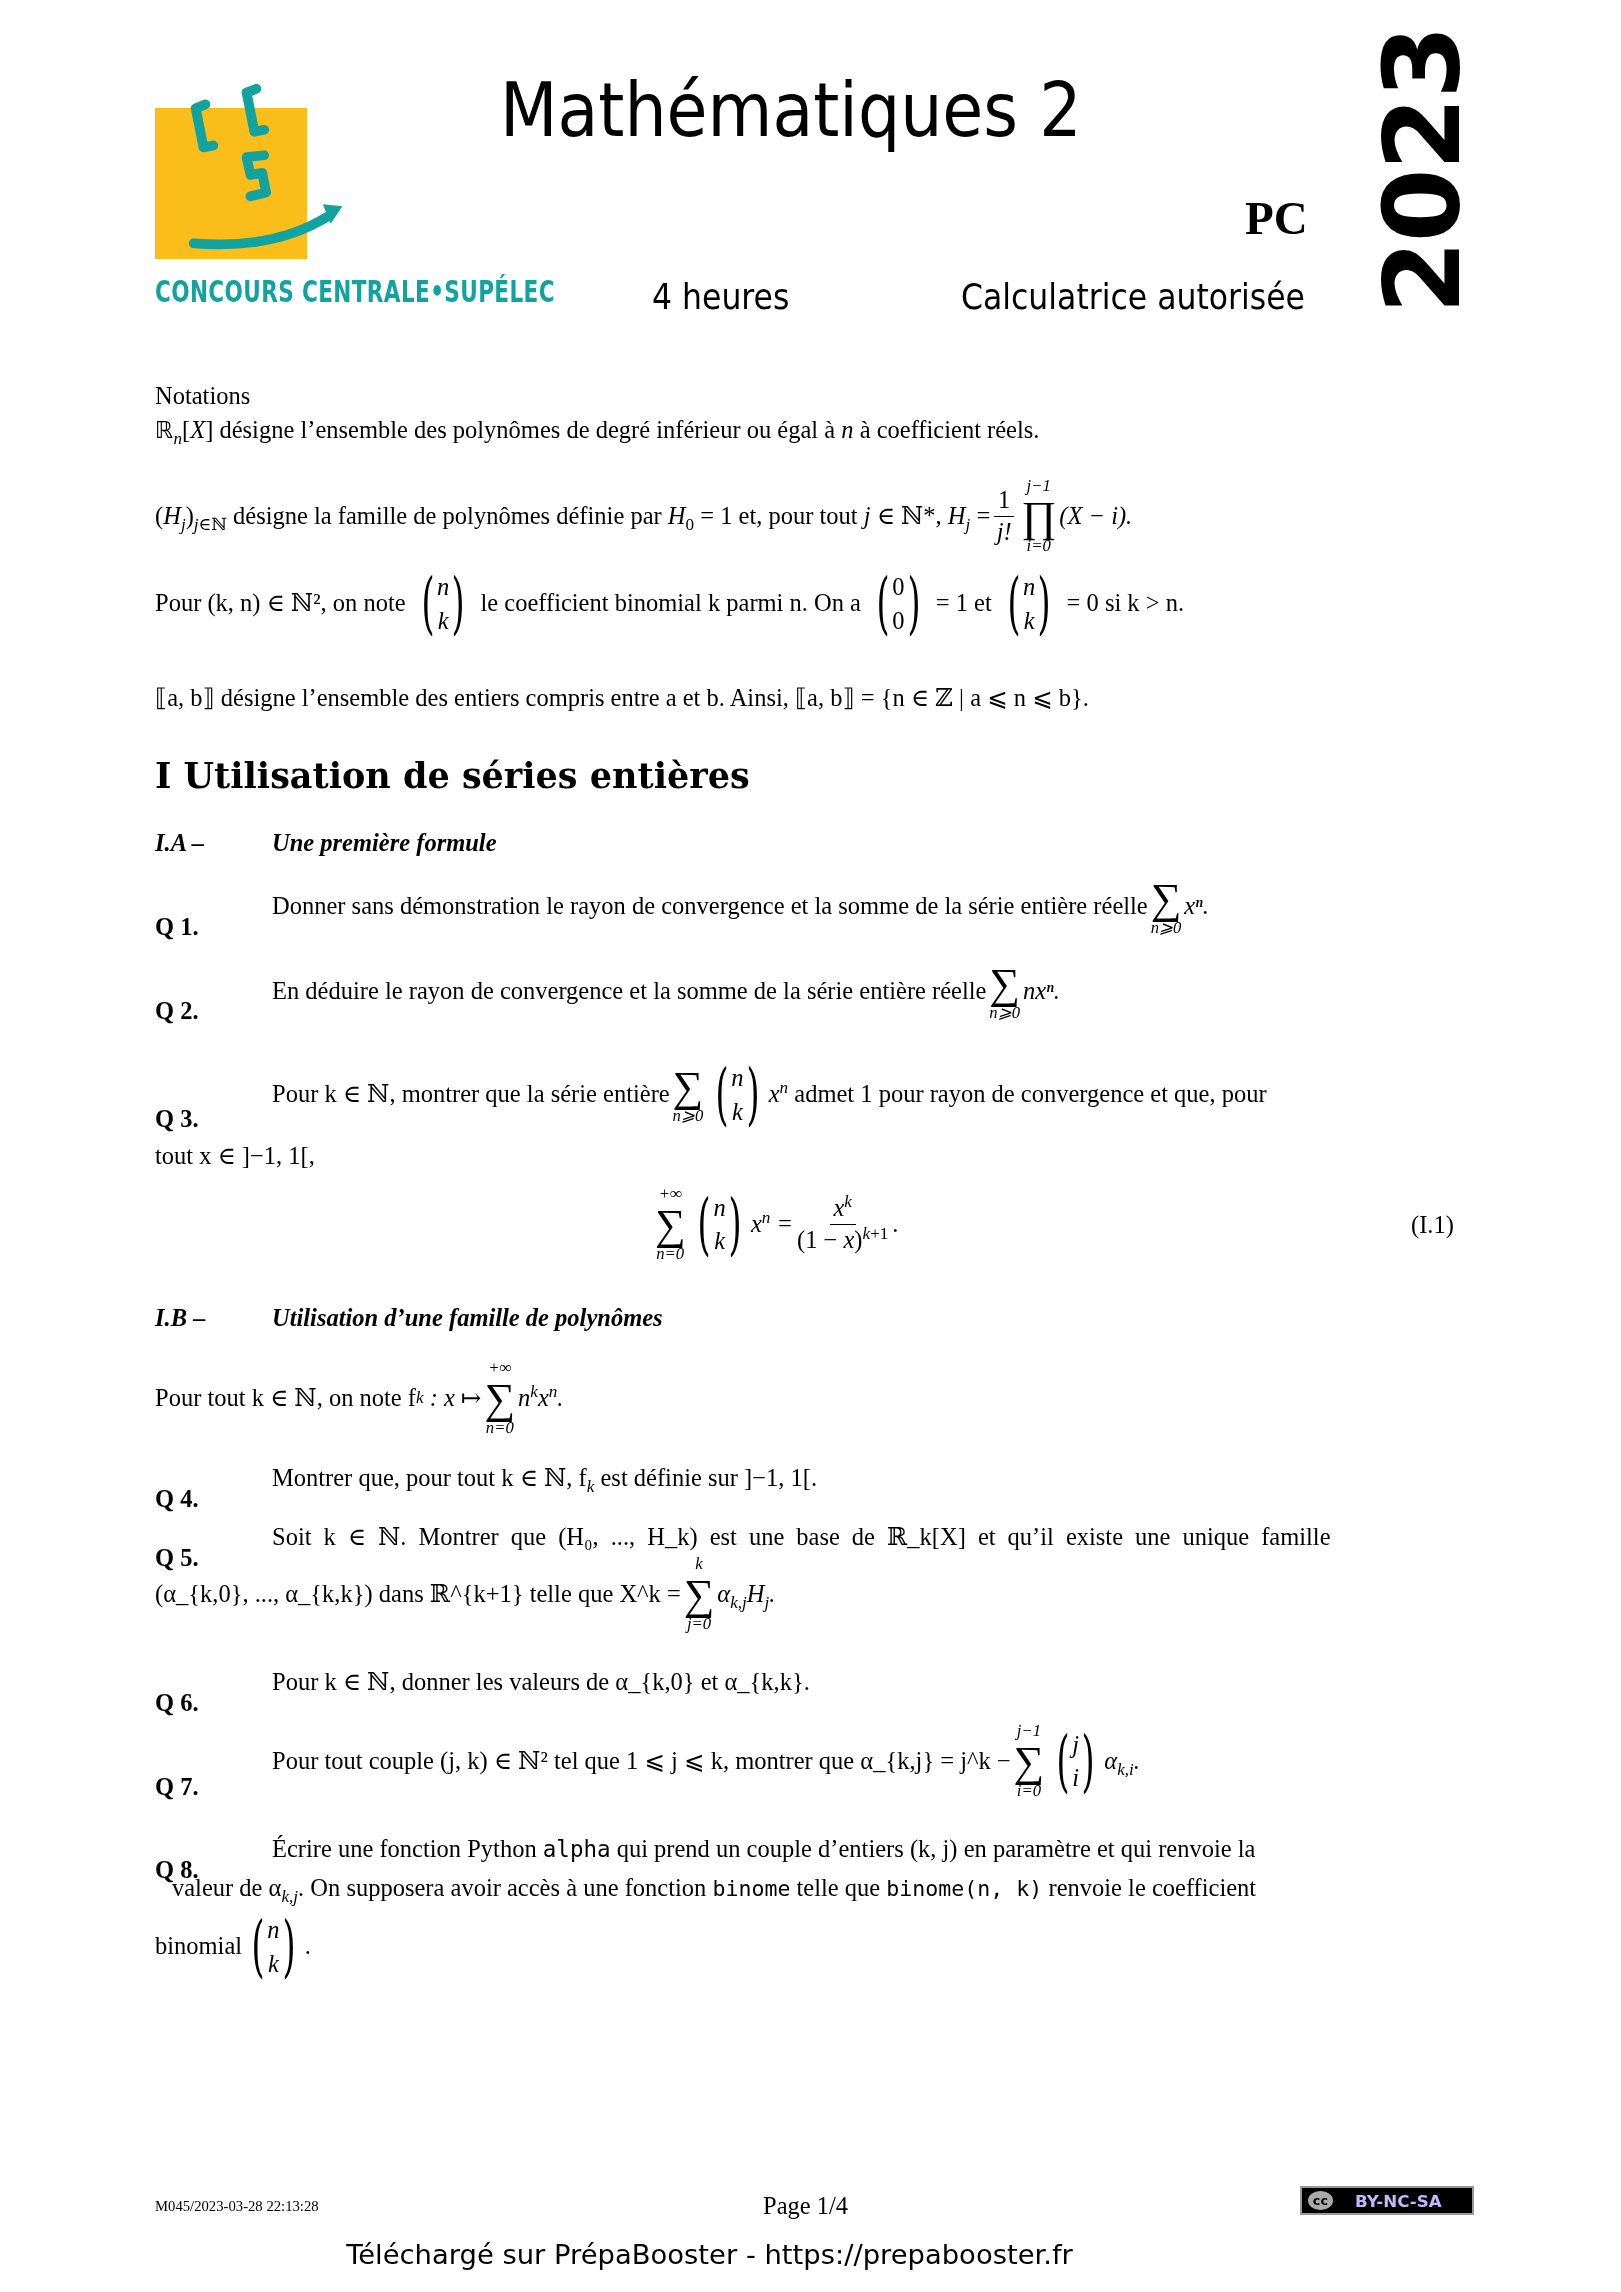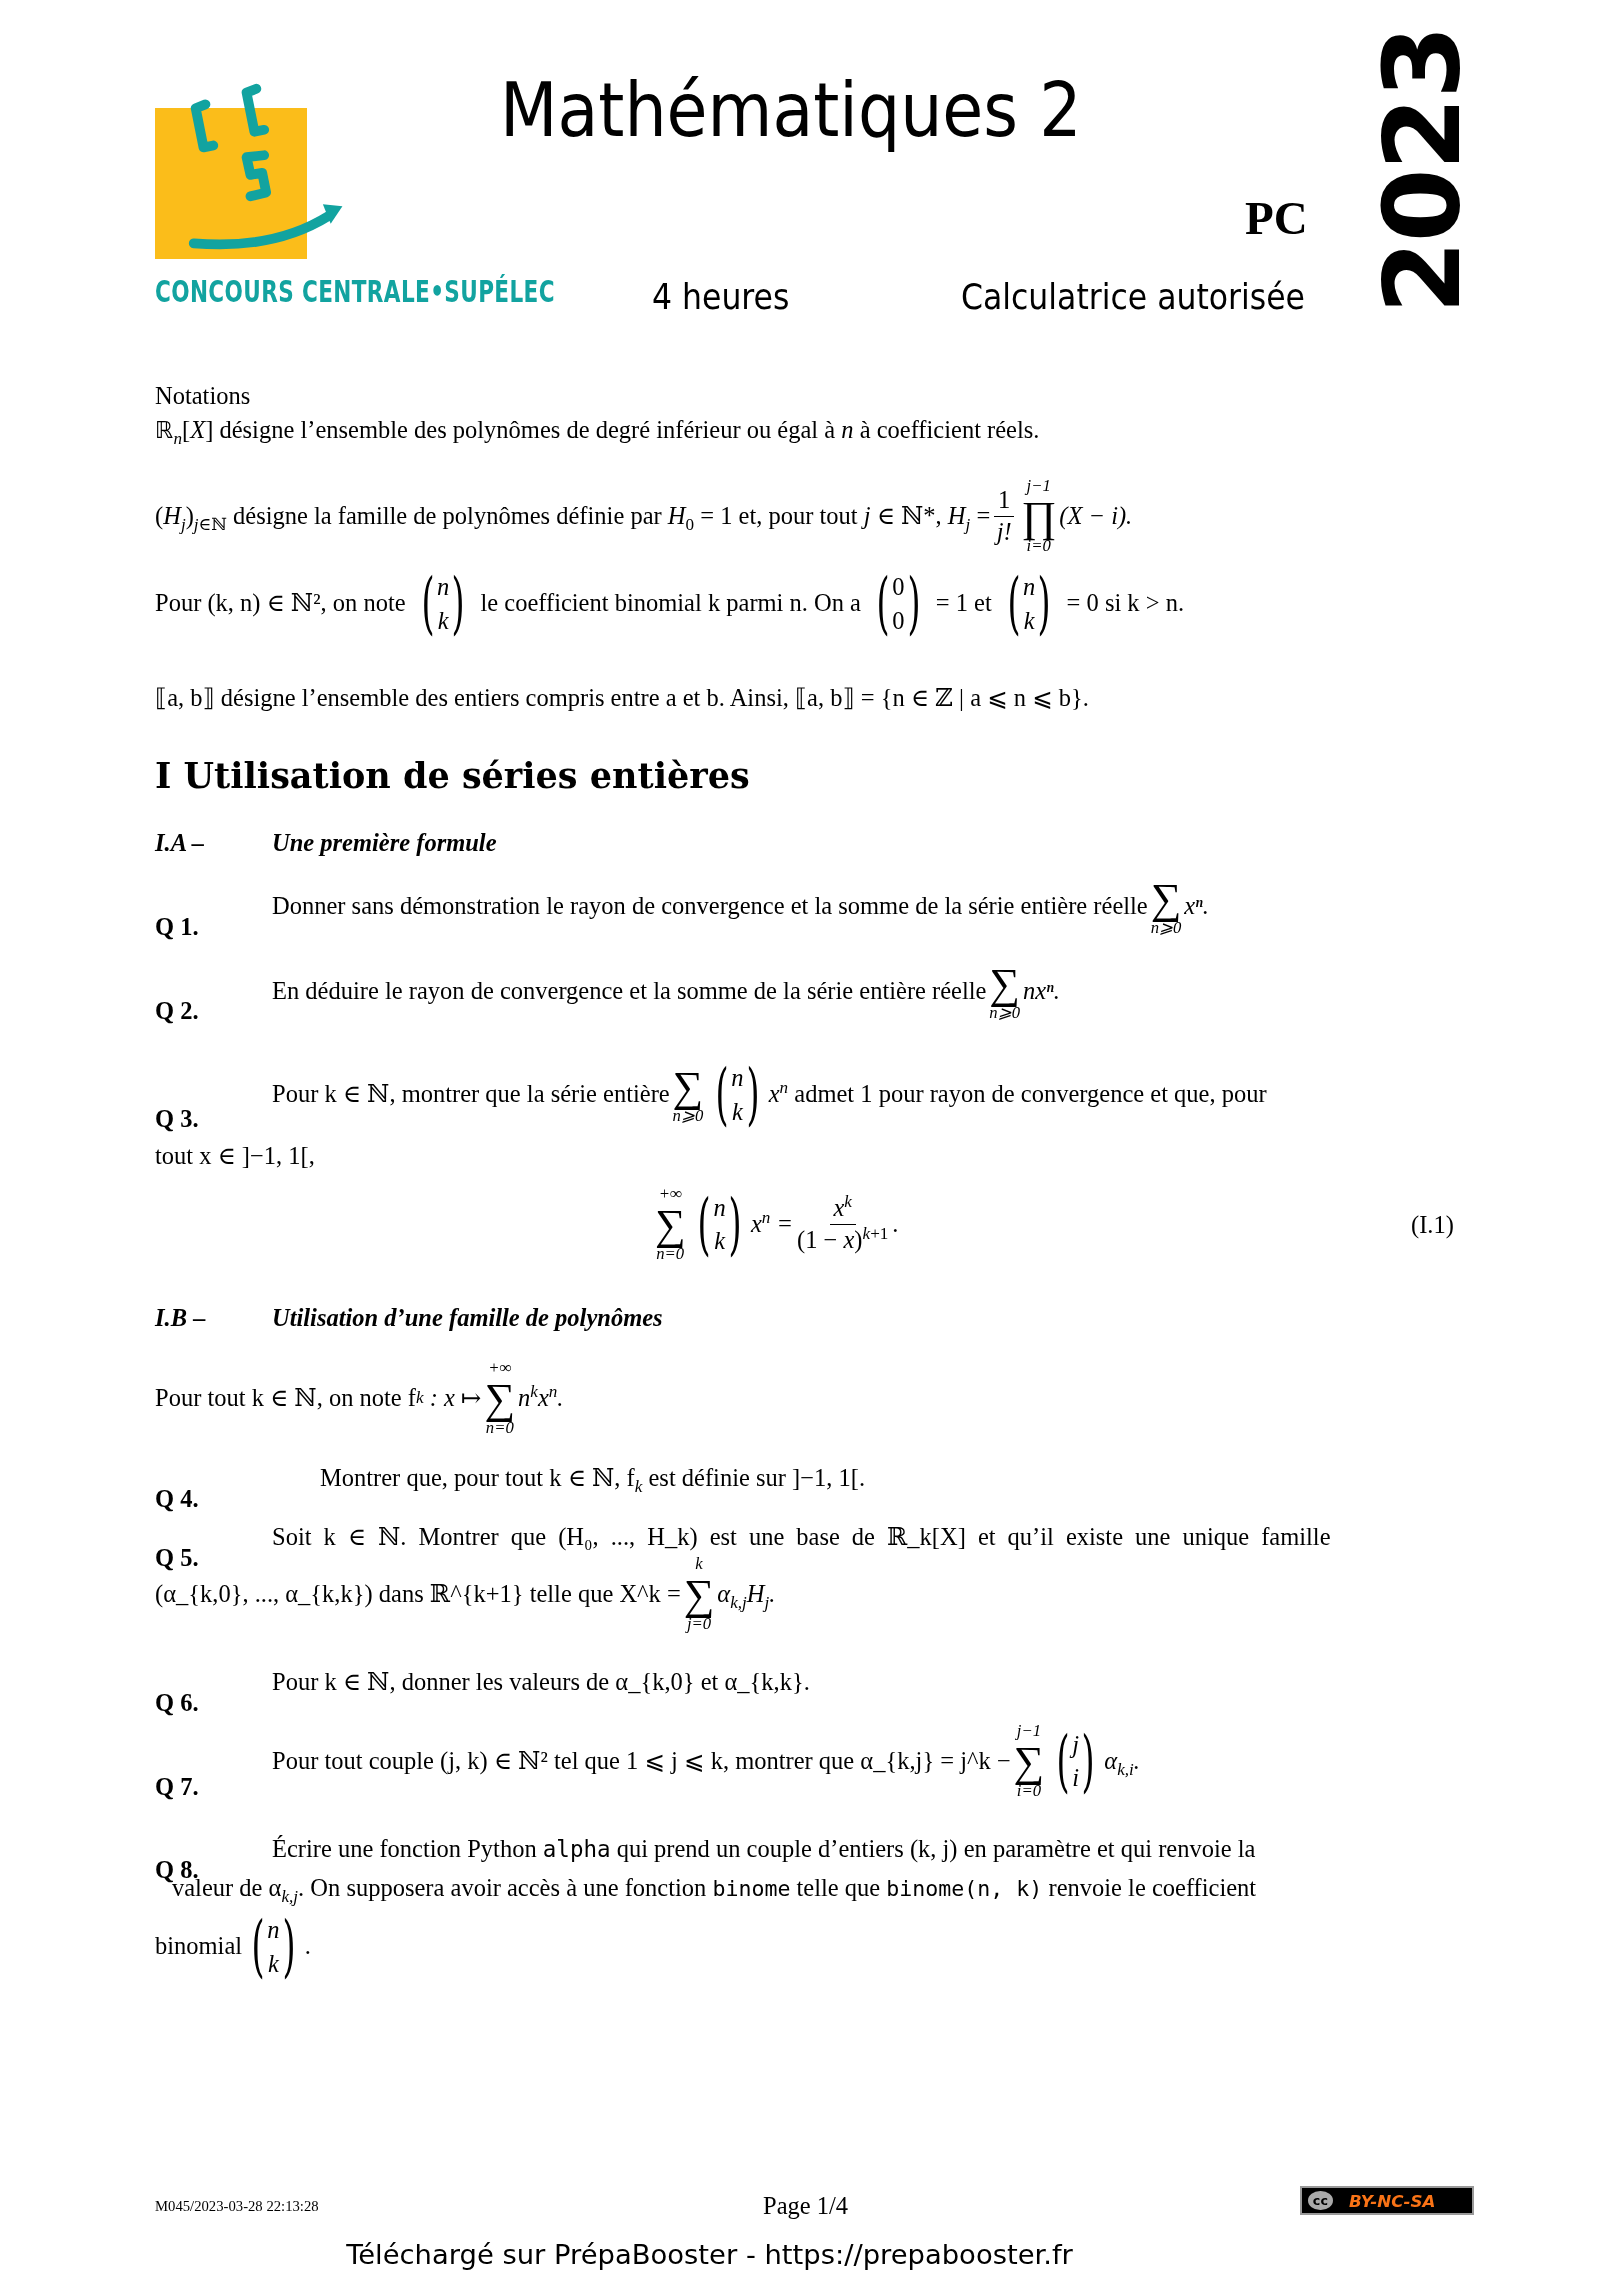--- a/index.html
+++ b/index.html
@@ -52,21 +52,21 @@
   .subsec { font-size: 24.5px; font-weight: bold; font-style: italic; }
 
   
   #footer-ref { left: 155px; top: 2198px; font-size: 14.7px; }
   #footer-page { left: 763px; top: 2192px; font-size: 24.5px; }
   #cc-badge { left: 1300px; top: 2186px; width: 174px; height: 29px; background: #000; border: 2px solid #999;
               display: flex; align-items: center; box-sizing: border-box; }
   #cc-badge .cc-circle { width: 29px; height: 23.5px; background: #aaa; border-radius: 50%; margin-left: 3.9px;
                           display: flex; align-items: center; justify-content: center; font-size: 12.7px; font-weight: bold;
                           font-family: "DejaVu Sans", sans-serif; color: #000; border: 2px solid #000; box-sizing: border-box; }
-  #cc-badge .cc-text { color: #f97316; font-size: 16.7px; font-weight: bold; font-family: "DejaVu Sans", sans-serif; margin-left: 14px; font-style: italic; }
+  #cc-badge .cc-text { color: #c4b5fd; font-size: 16.7px; font-weight: bold; font-family: "DejaVu Sans", sans-serif; margin-left: 20px; }
   #download-note { left: 0; width: 1419px; text-align: center; top: 2239px; font-size: 27.4px;
                    font-family: "DejaVu Sans", sans-serif; }
 </style>
 </head>
 <body>
 
 <div id="logo-box" class="abs"></div>
 <svg id="logo-svg" class="abs" viewBox="0 0 230 200">
   <g fill="none" stroke="#12a3a0" stroke-width="10" stroke-linecap="round" stroke-linejoin="round">
     <path d="M 70 36 L 60 40 L 68 80 L 78 78"></path>
@@ -220,21 +220,21 @@
   <span class="i" style="white-space:pre"> : x ↦</span>
   <span class="bigop">
     <span class="lim">+∞</span>
     <span class="op">∑</span>
     <span class="lim">n=0</span>
   </span>
   <span class="i">n<sup>k</sup>x<sup>n</sup>.</span>
 </div>
 
 <div class="abs t qlabel" style="left:155px; top:1466px;">Q 4.</div>
-<div class="abs t" style="left:272px; top:1466px;margin-left:48px;">
+<div class="abs t" style="left:272px; top:1466px;">
   <span style="white-space:pre">Montrer que, pour tout k ∈ ℕ, f</span><sub class="i">k</sub><span style="white-space:pre"> est définie sur ]−1, 1[.</span>
 </div>
 
 <div class="abs t qlabel" style="left:155px; top:1525px;">Q 5.</div>
 <div class="abs t" style="left:272px; top:1525px; word-spacing:5.9px;">Soit k ∈ ℕ. Montrer que (H₀, ..., H_k) est une base de ℝ_k[X] et qu’il existe une unique famille</div>
 <div class="abs t" style="left:155px; top:1556px; display:flex; align-items:center;">
   <span style="white-space:pre">(α_{k,0}, ..., α_{k,k}) dans ℝ^{k+1} telle que X^k =</span>
   <span class="bigop">
     <span class="lim">k</span>
     <span class="op">∑</span>

